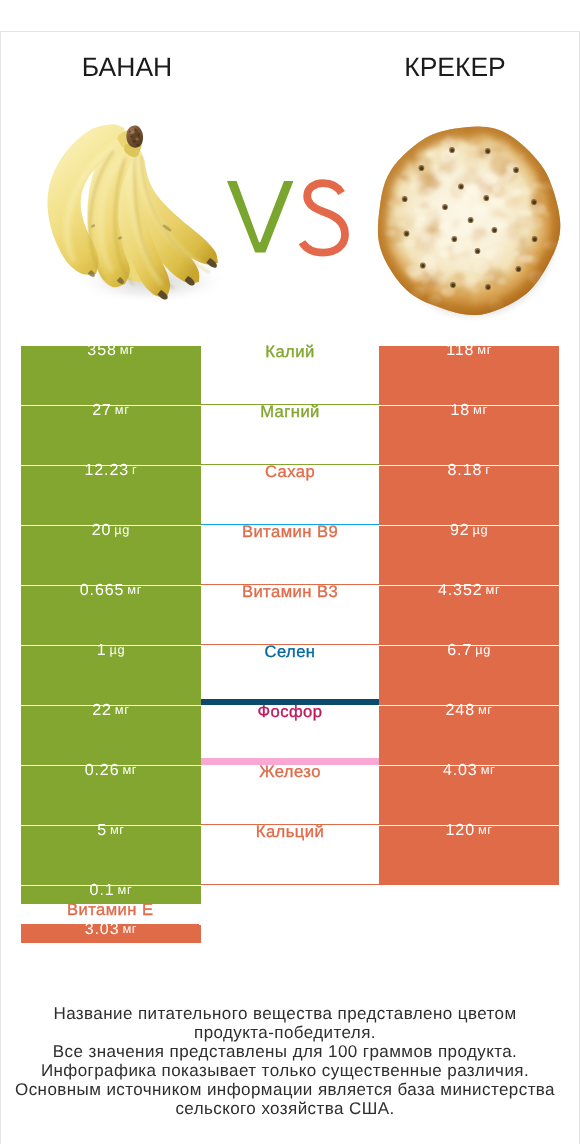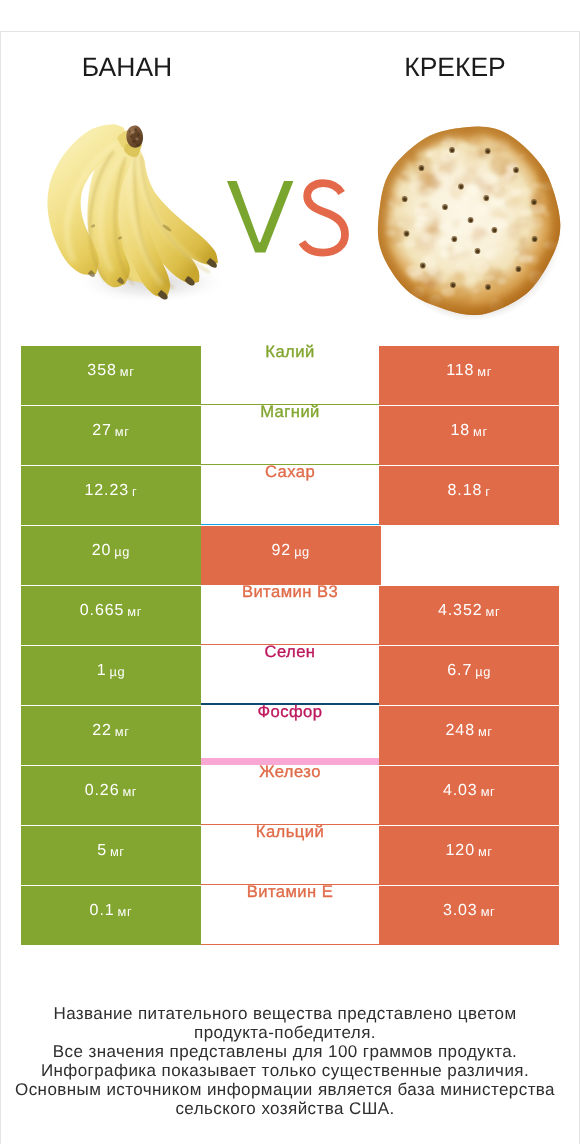--- a/index.html
+++ b/index.html
@@ -5,22 +5,22 @@
 html,body{margin:0;padding:0;background:#fff;}
 body{width:580px;height:1144px;font-family:"Liberation Sans",sans-serif;-webkit-font-smoothing:antialiased;text-rendering:geometricPrecision;}
 .page{position:relative;width:578px;height:1142px;border:1px solid #e4e4e4;background:#fff;overflow:hidden;margin-top:31px;}
 .hdr{position:absolute;left:0;top:0;width:578px;height:300px;}
 svg.art{position:absolute;left:0;top:0;}
 .ttl{position:absolute;top:20px;font-size:26.5px;line-height:31px;color:#1b1b1b;text-align:center;font-weight:400;}
 .ttl.a{left:0;width:252px;}
 .ttl.b{left:330px;width:248px;}
 .tbl{position:absolute;left:20px;top:313.5px;width:538px;}
 .row{height:59px;margin-bottom:1px;display:flex;}
-.row.last{margin-bottom:0;}
-.cl,.cr{width:179.8px;display:flex;align-items:center;justify-content:center;color:#fff;font-weight:400;}
+.row.last{margin-bottom:0;flex-direction:column;}
+.cl,.cr{width:179.8px;display:flex;align-items:flex-start;justify-content:center;color:#fff;font-weight:400;}
 .cl{background:#82A62F;}
 .cr{background:#E06B49;}
 .cm{width:178.4px;display:flex;align-items:flex-start;justify-content:center;font-weight:400;font-size:16.6px;background:#fff;box-sizing:border-box;}
 .cm span{position:relative;top:-4px;-webkit-text-stroke:0.35px;letter-spacing:0.45px;}
 .num{font-size:16px;position:relative;top:-4px;letter-spacing:0.9px;}
 .unit{font-size:12.8px;margin-left:3px;position:relative;top:-4px;letter-spacing:0.6px;}
 .foot{position:absolute;left:0;top:973px;width:568px;text-align:center;font-size:17px;line-height:18.9px;color:#2e2e2e;font-weight:400;letter-spacing:0.42px;}
 </style>
 </head>
 <body>
@@ -434,20 +434,23 @@
         <div class="cr">
           <span class="num">8.18</span>
           <span class="unit">г</span>
         </div>
       </div>
       <div class="row">
         <div class="cl">
           <span class="num">20</span>
           <span class="unit">µg</span>
         </div>
+        <div class="cm" style="color:#E06B49;border-bottom:1px solid #E06B49">
+          <span>Витамин B9</span>
+        </div>
         <div class="cr">
           <span class="num">92</span>
           <span class="unit">µg</span>
         </div>
       </div>
       <div class="row">
         <div class="cl">
           <span class="num">0.665</span>
           <span class="unit">мг</span>
         </div>
@@ -457,21 +460,21 @@
         <div class="cr">
           <span class="num">4.352</span>
           <span class="unit">мг</span>
         </div>
       </div>
       <div class="row">
         <div class="cl">
           <span class="num">1</span>
           <span class="unit">µg</span>
         </div>
-        <div class="cm" style="color:#be185d;border-bottom:2px solid #0c4a6e">
+        <div class="cm" style="color:#0369a1;border-bottom:6px solid #0c4a6e">
           <span>Селен</span>
         </div>
         <div class="cr">
           <span class="num">6.7</span>
           <span class="unit">µg</span>
         </div>
       </div>
       <div class="row">
         <div class="cl">
           <span class="num">22</span>

